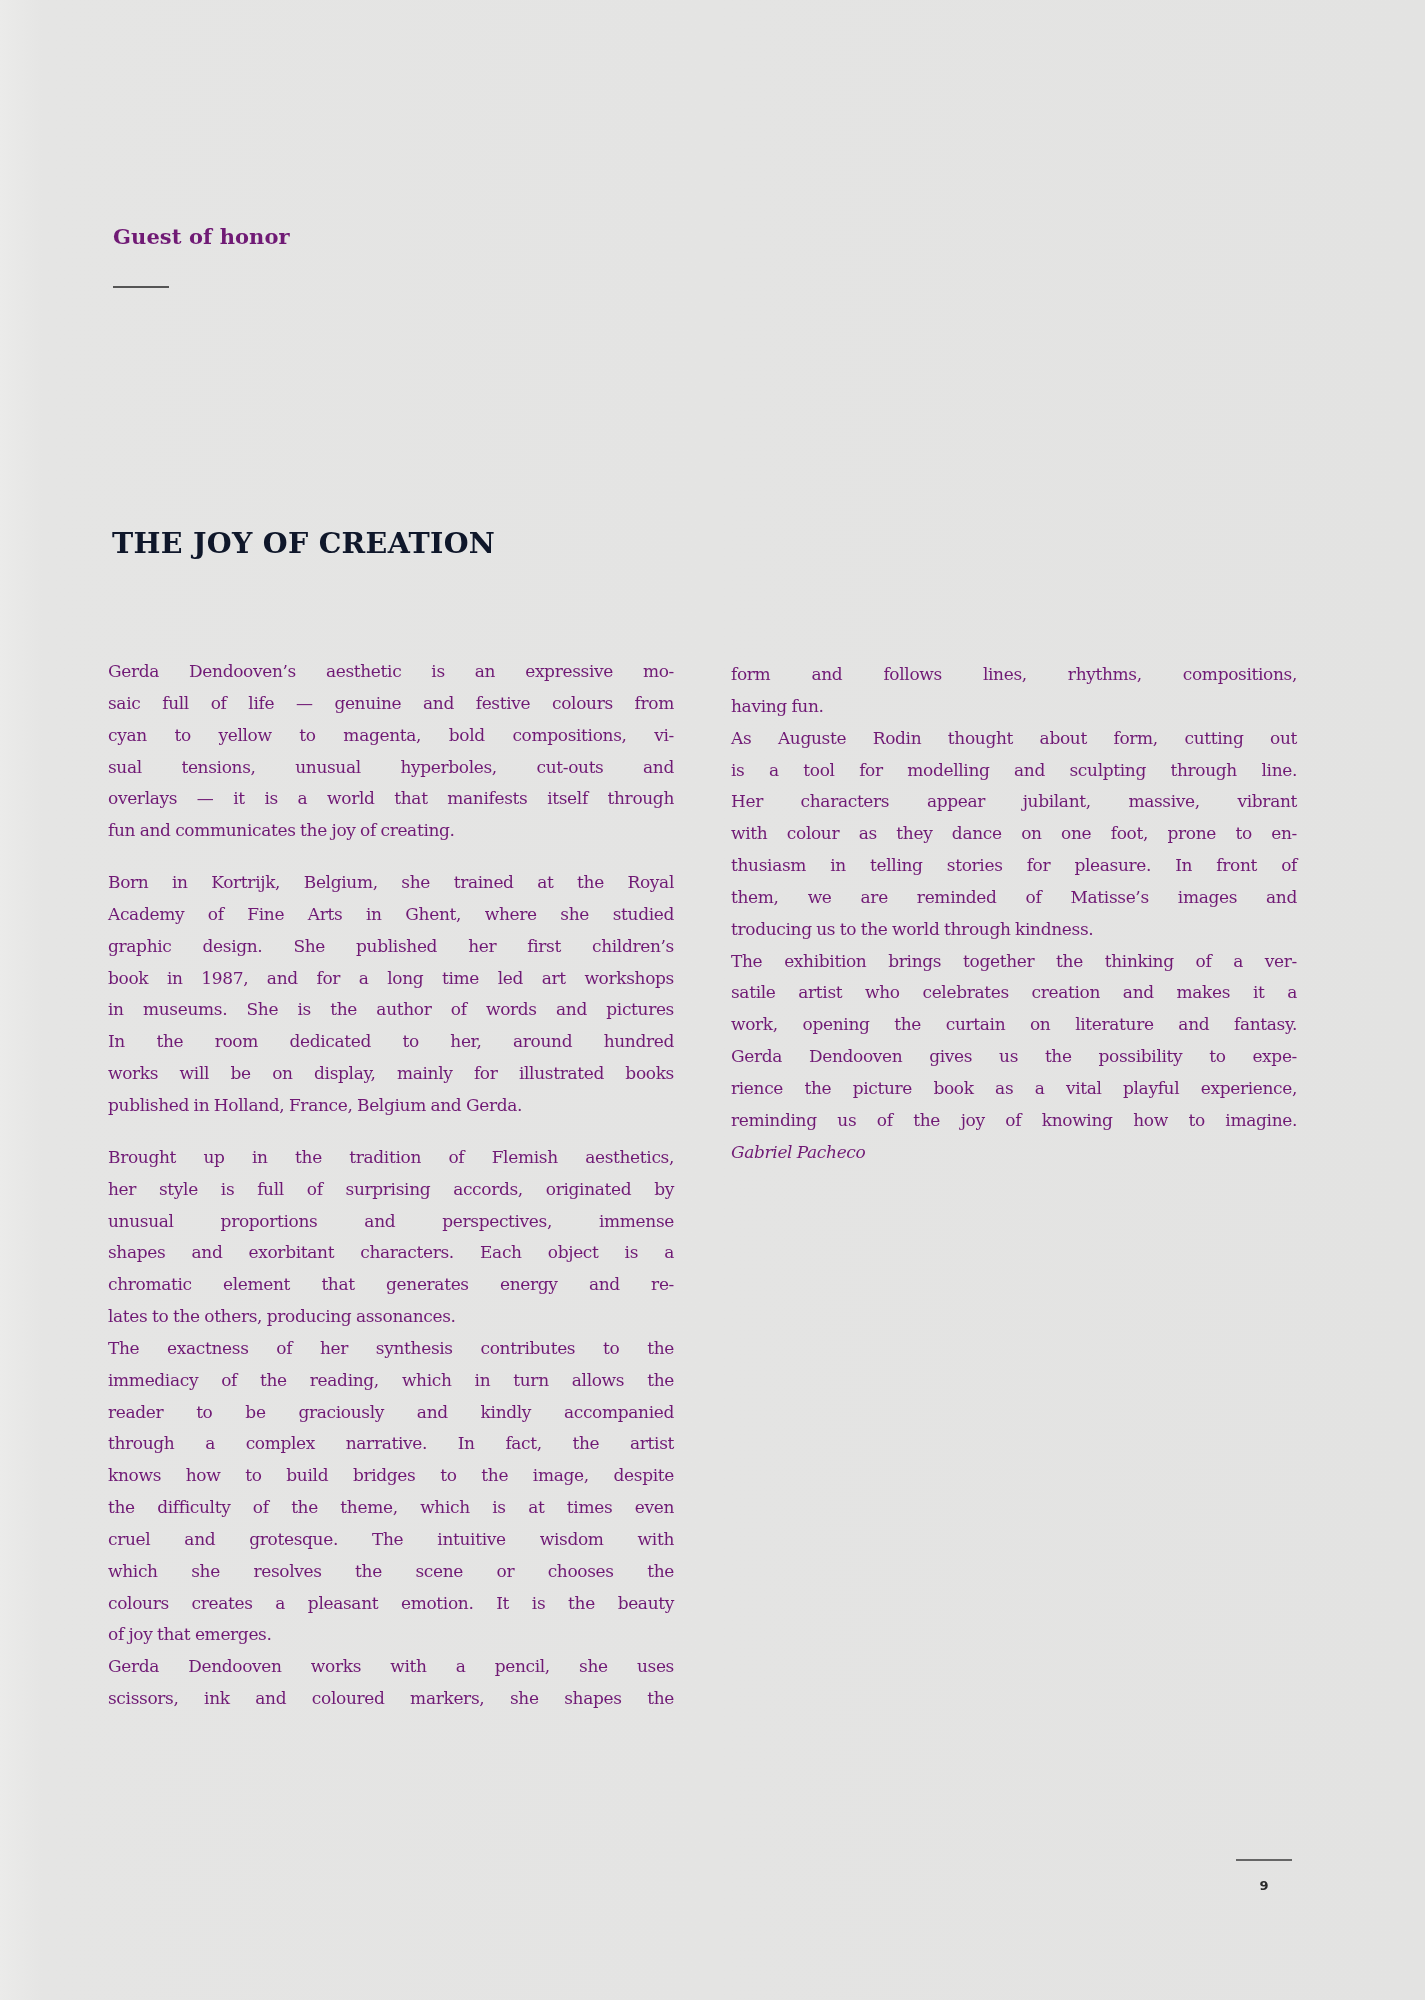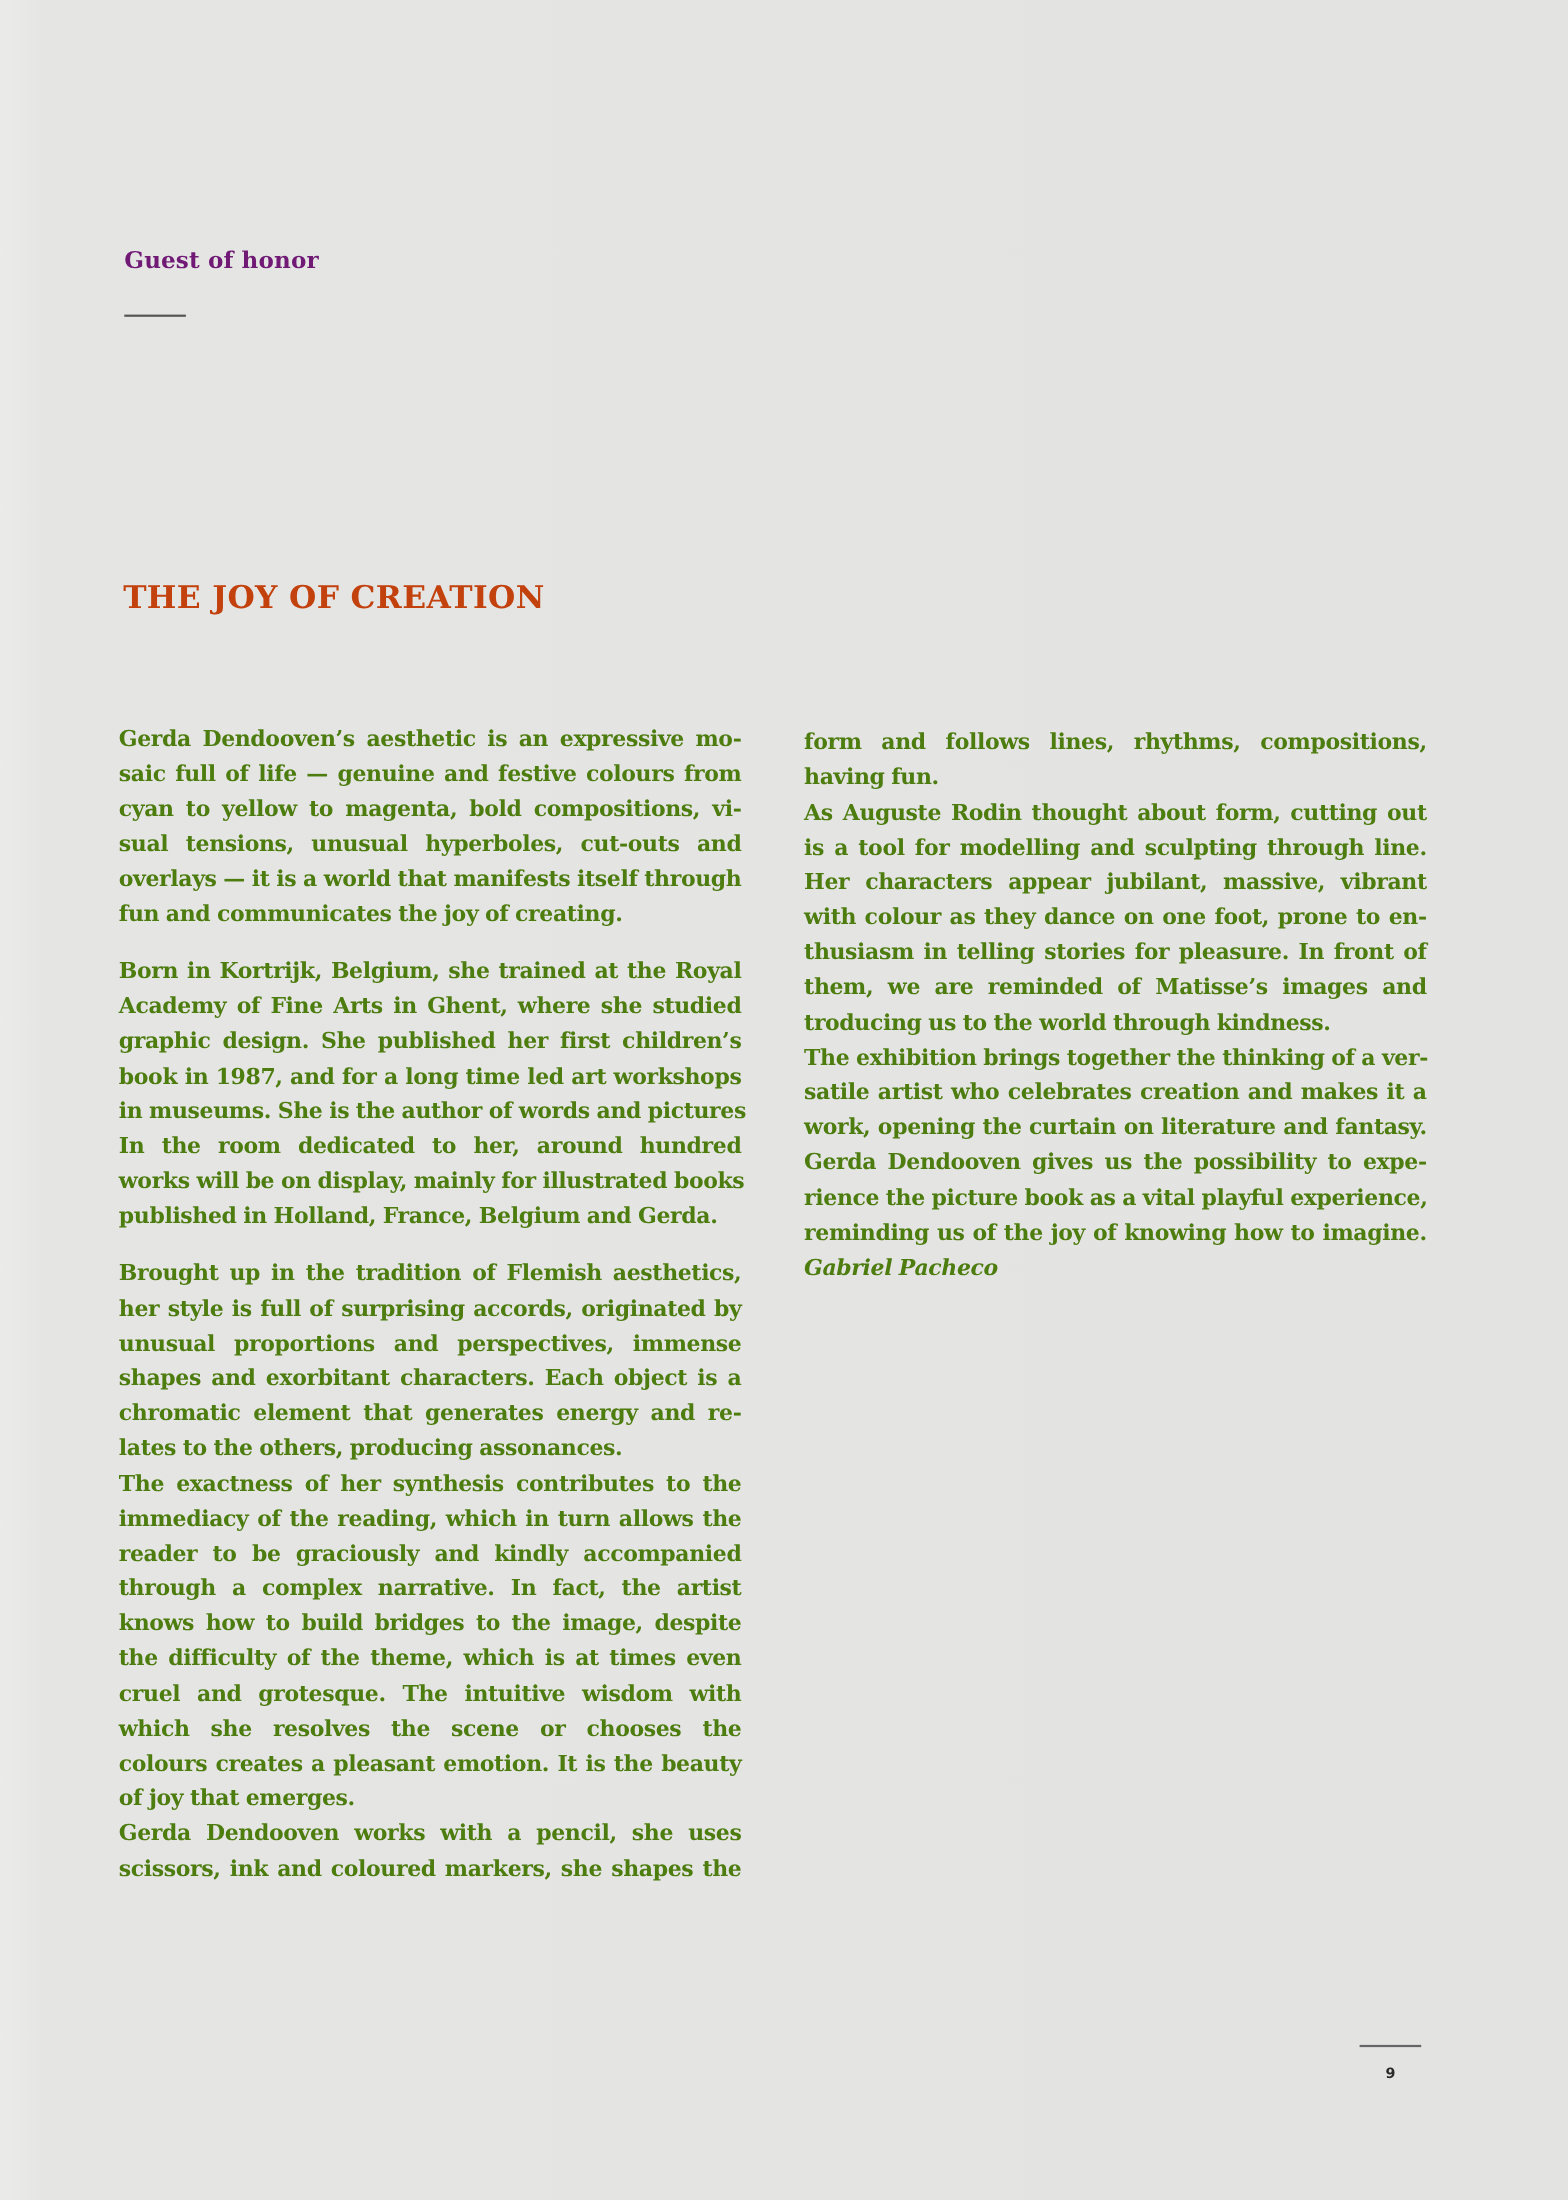--- a/index.html
+++ b/index.html
@@ -39,31 +39,31 @@
       height: 2px;
       background: #555;
     }
     .article-title {
       position: absolute;
       left: 112px;
       top: 526px;
       font-family: "DejaVu Serif", serif;
       font-weight: bold;
       font-size: 28.5px;
-      color: #c2410c;
+      color: #0f172a;
       letter-spacing: 0.3px;
     }
     .col {
       position: absolute;
       width: 566px;
       font-family: "DejaVu Serif", serif;
-      font-weight: bold;
-      font-size: 20px;
+      font-weight: normal;
+      font-size: 17px;
       line-height: 31.85px;
-      color: #4d7c0f;
+      color: #701a75;
       text-align: justify;
       letter-spacing: -0.35px;
       word-spacing: -0.5px;
     }
     .col-left {
       left: 108px;
       top: 656px;
     }
     .col-right {
       left: 731px;

